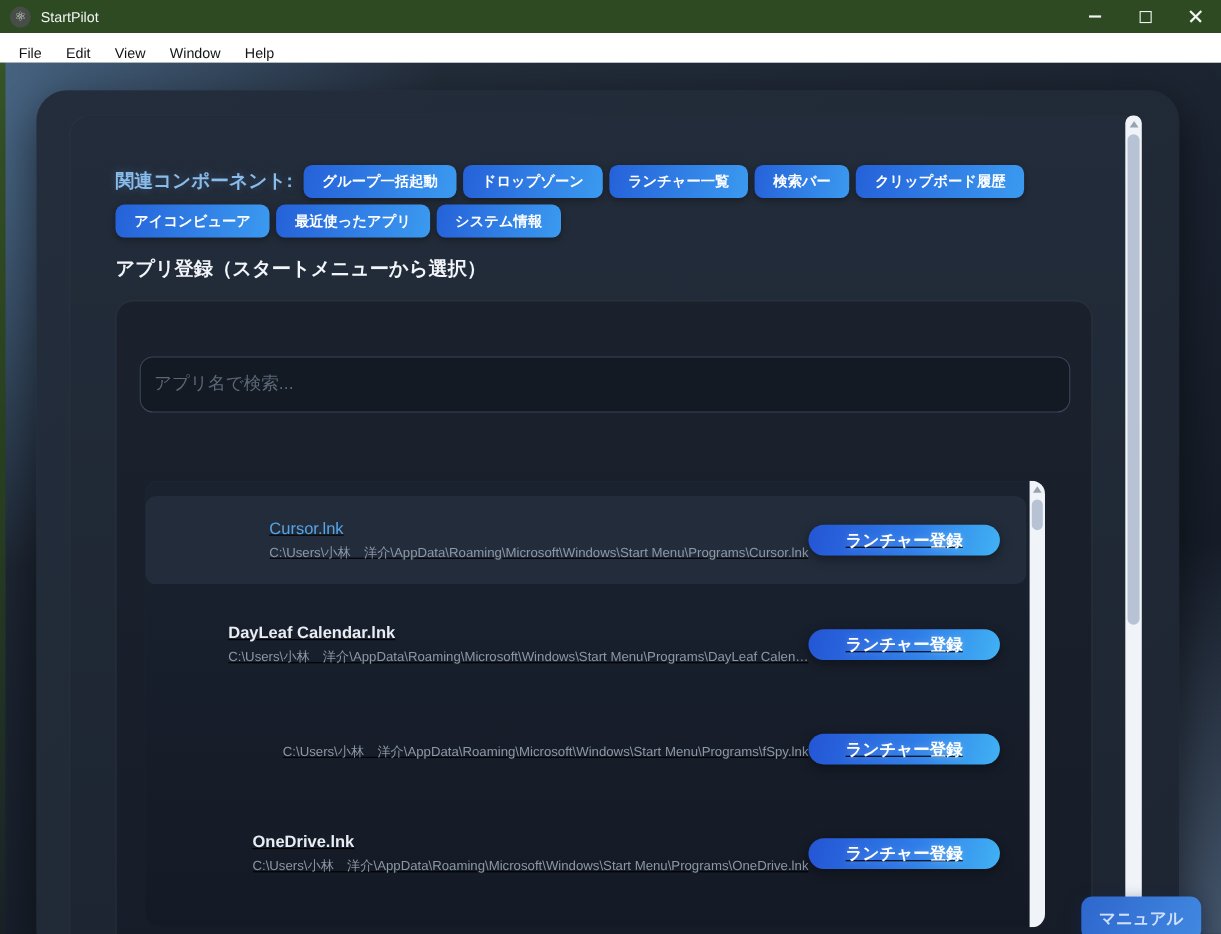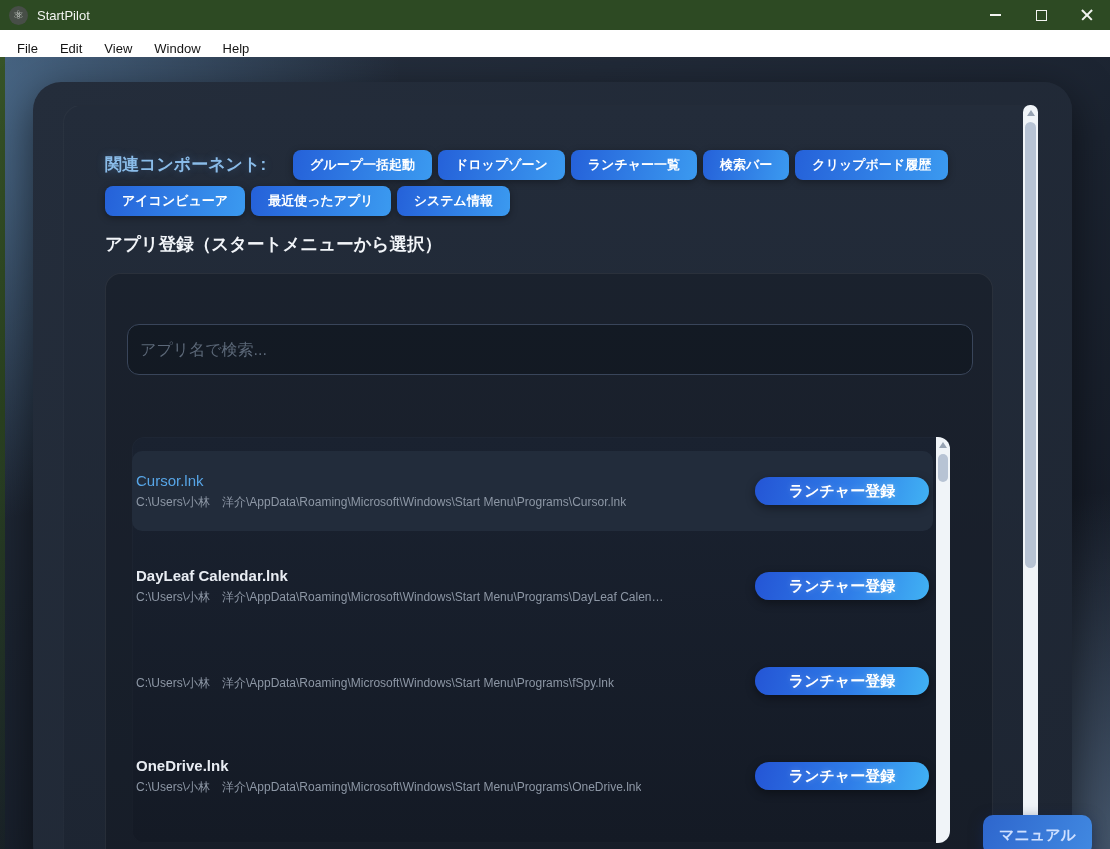--- a/index.html
+++ b/index.html
@@ -42,21 +42,21 @@
     background:linear-gradient(140deg,#242d3b 0%, #1e2633 100%);
     box-shadow:0 14px 44px rgba(0,0,0,0.55); }
   .inner-panel { position:absolute; left:30px; top:23px; width:975px; height:767px;
     border-radius:18px; background:linear-gradient(180deg,#232c3a 0%, #1d2532 100%);
     border:1px solid rgba(255,255,255,0.035); }
 
   
   .components { margin:44px 44px 0 41px; display:flex; flex-wrap:wrap; gap:6px 6px;
     align-items:center; width:890px; }
   .components-label { font-size:17px; font-weight:bold; color:#8ablue; color:#8abce9;
-    margin-right:21px; line-height:30px; text-shadow:0 0 8px rgba(90,150,220,0.35); }
+    margin-right:4px; line-height:30px; text-shadow:0 0 8px rgba(90,150,220,0.35); }
   .chip { height:30px; padding:0 17px; border:none; border-radius:8px; cursor:pointer;
     background:linear-gradient(100deg,#2561d9 0%, #3b9af0 100%);
     color:#ffffff; font-size:13px; font-weight:bold;
     font-family:"Liberation Sans","DejaVu Sans",sans-serif;
     box-shadow:0 2px 7px rgba(0,0,0,0.35); }
 
   
   .section-heading { margin:16px 4px 0 41px; font-size:17.5px; font-weight:bold; color:#f2f5f9; }
 
   
@@ -68,22 +68,22 @@
     color:#dfe6ee; font-size:16px; padding:0 12px; outline:none;
     font-family:"Liberation Sans","DejaVu Sans",sans-serif; }
   .search-box::placeholder { color:#5c6878; }
 
   .list-panel { position:absolute; left:26px; top:163px; width:818px; height:406px;
     border-radius:12px; overflow:hidden;
     background:linear-gradient(180deg,#1a2230 0%, #141a25 100%);
     box-shadow:inset 0 0 0 1px rgba(255,255,255,0.02); }
   .rows { position:absolute; left:0; top:14px; right:17px; display:flex;
     flex-direction:column; gap:15px; }
-  .row { height:80px; display:flex; align-items:center; justify-content:space-between;
-    padding:0 4px; border-radius:10px; }
+  .row { height:80px; display:flex; align-items:center; justify-content:flex-end;
+    padding:0 24px; border-radius:10px;text-decoration:underline; }
   .row.selected { background:#222c3b; }
   .row-name { font-size:15px; font-weight:600; color:#e9edf3; }
   .row.selected .row-name { color:#57a5e6; font-weight:500; }
   .row-path { font-size:12px; color:#8d97a5; margin-top:5px; max-width:560px;
     white-space:nowrap; overflow:hidden; }
   .register-btn { width:174px; height:28px; border:none; border-radius:20px; cursor:pointer;
     background:linear-gradient(105deg,#2455d5 0%, #2f7de8 55%, #41b2f4 100%);
     color:#ffffff; font-size:15px; font-weight:bold; flex-shrink:0;
     font-family:"Liberation Sans","DejaVu Sans",sans-serif;
     box-shadow:0 3px 10px rgba(0,0,0,0.4); text-shadow:0 0 6px rgba(255,255,255,0.25); }

